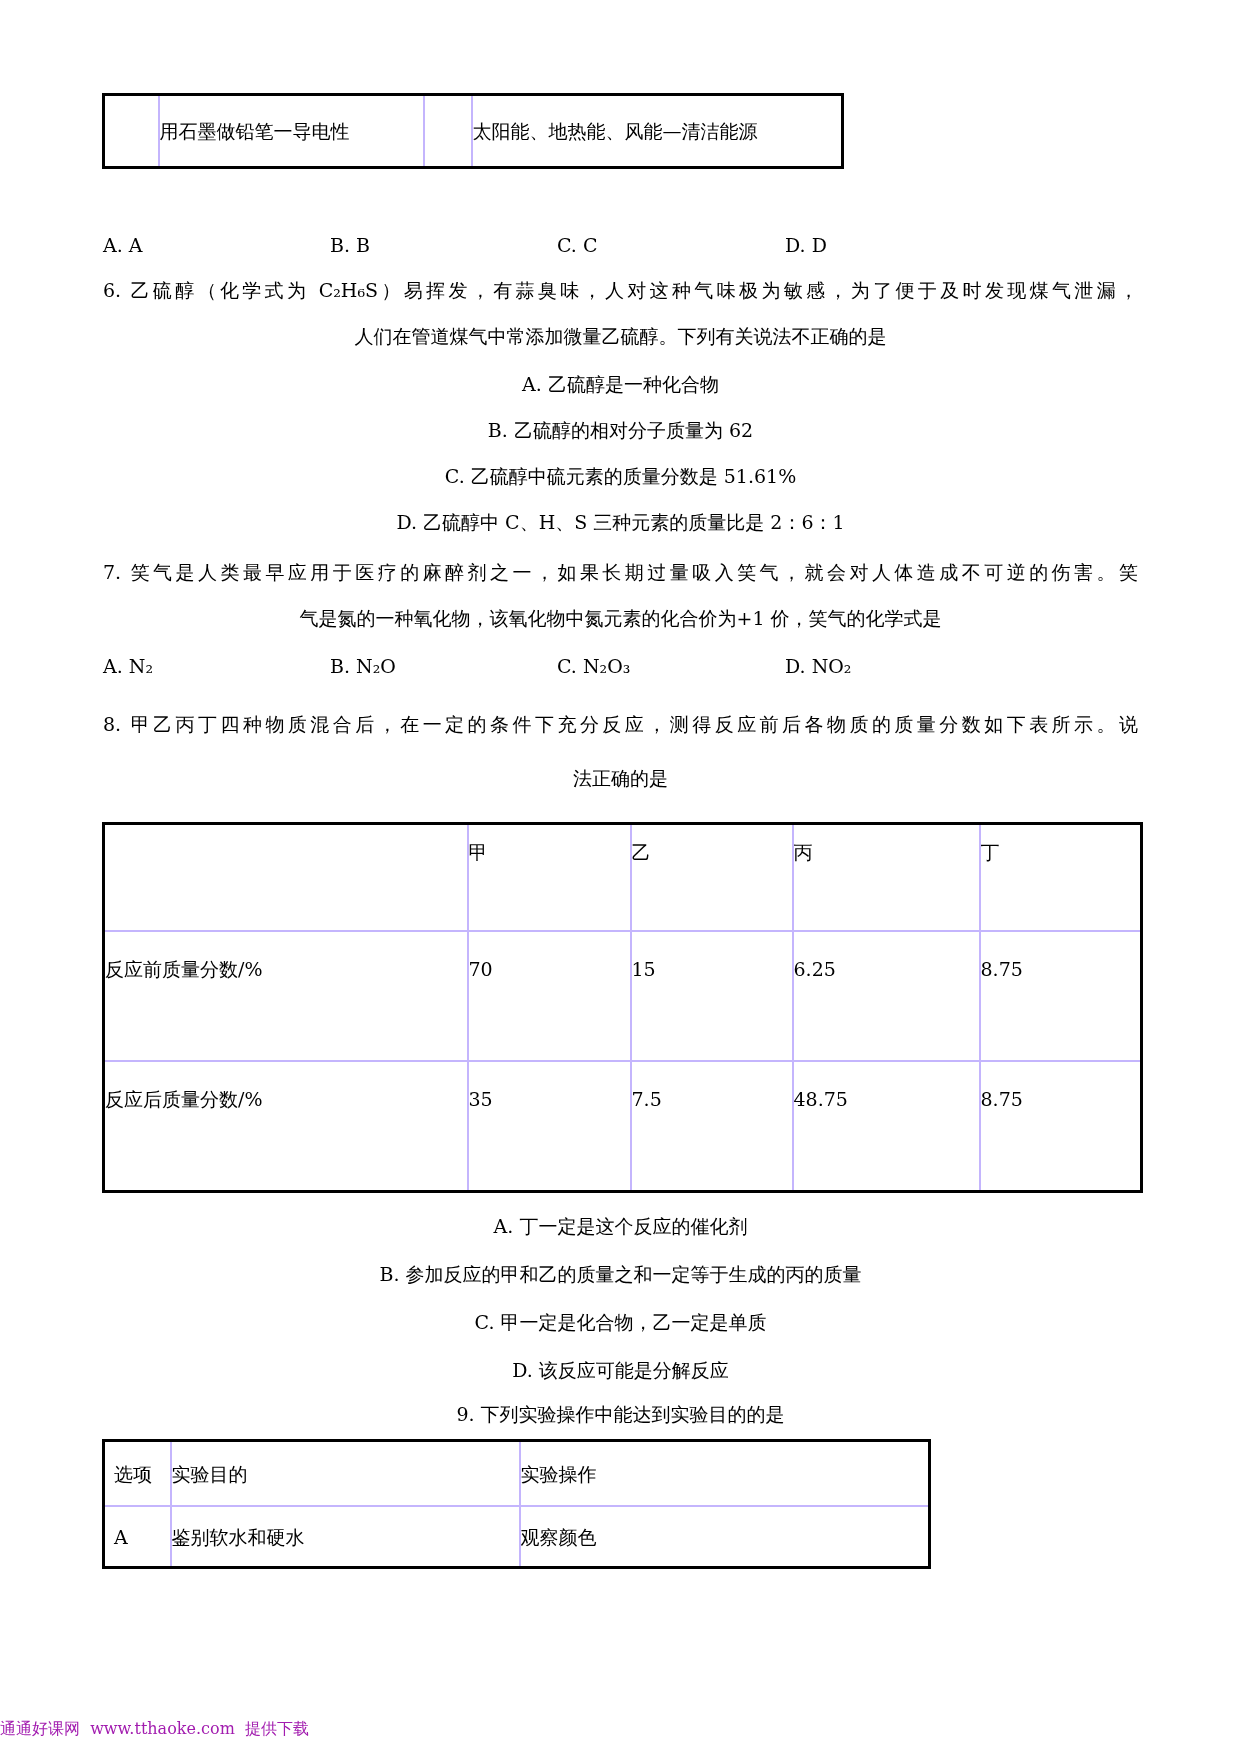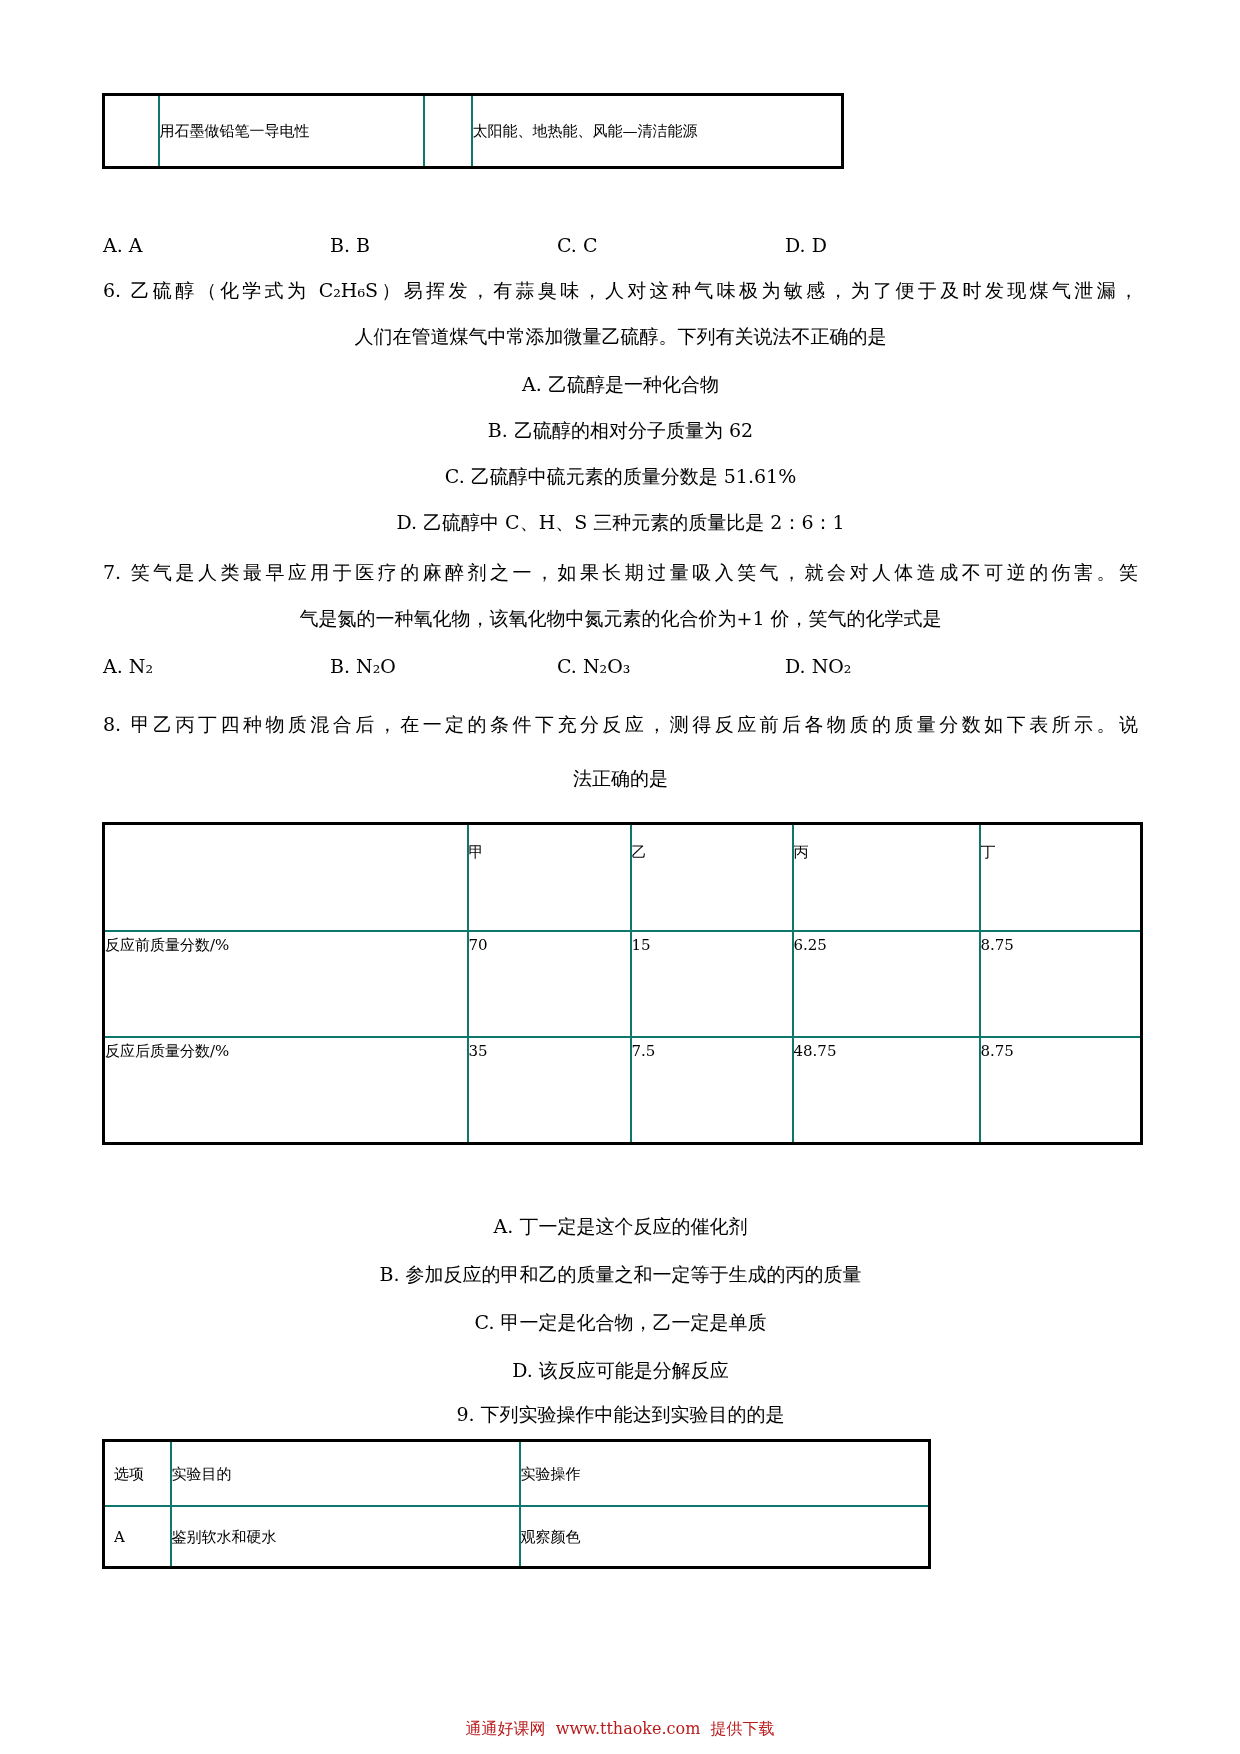--- a/index.html
+++ b/index.html
@@ -22,41 +22,41 @@
   }
   .optrow{position:absolute;left:0;width:100%;height:26px;}
   .optrow span{position:absolute;line-height:26px;white-space:nowrap;}
   .o1{left:103px}.o2{left:330px}.o3{left:557px}.o4{left:785px}
 
   table.tbl{
     position:absolute;border-collapse:collapse;table-layout:fixed;
     border:3px solid #000;background:#fff;
   }
   table.tbl td{
-    border:2px solid #0f766e;padding:0;font-size:15px;
+    border:2px solid #c4b5fd;padding:0;font-size:19px;
     overflow:hidden;line-height:26px;
   }
 
   .top-tbl{left:102px;top:93px;width:739px;}
   .top-tbl td{vertical-align:middle;padding-left:18px;height:70px;}
 
   .q8-tbl{left:102px;top:822px;width:1038px;}
   .q8-tbl td{vertical-align:top;padding-left:17px;}
   .q8-tbl tr.hd td{height:91px;padding-top:14px;}
-  .q8-tbl tr.dr td{height:104px;}
+  .q8-tbl tr.dr td{height:104px;padding-top:24px;}
 
   .q9-tbl{left:102px;top:1439px;width:826px;}
   .q9-tbl td{vertical-align:middle;padding-left:16px;}
   .q9-tbl td.c1{padding-left:9px;}
   .q9-tbl tr.hd td{height:63px;}
   .q9-tbl tr.dr td{height:59px;}
 
   .footer{
     position:absolute;left:0;top:1717px;width:100%;
-    text-align:center;font-size:16px;color:#b91c1c;
+    font-size:16px;color:#a21caf;
     line-height:24px;white-space:pre;
   }
 </style>
 </head>
 <body>
 
 <div class="page">
 
   <table class="tbl top-tbl">
     <colgroup>

